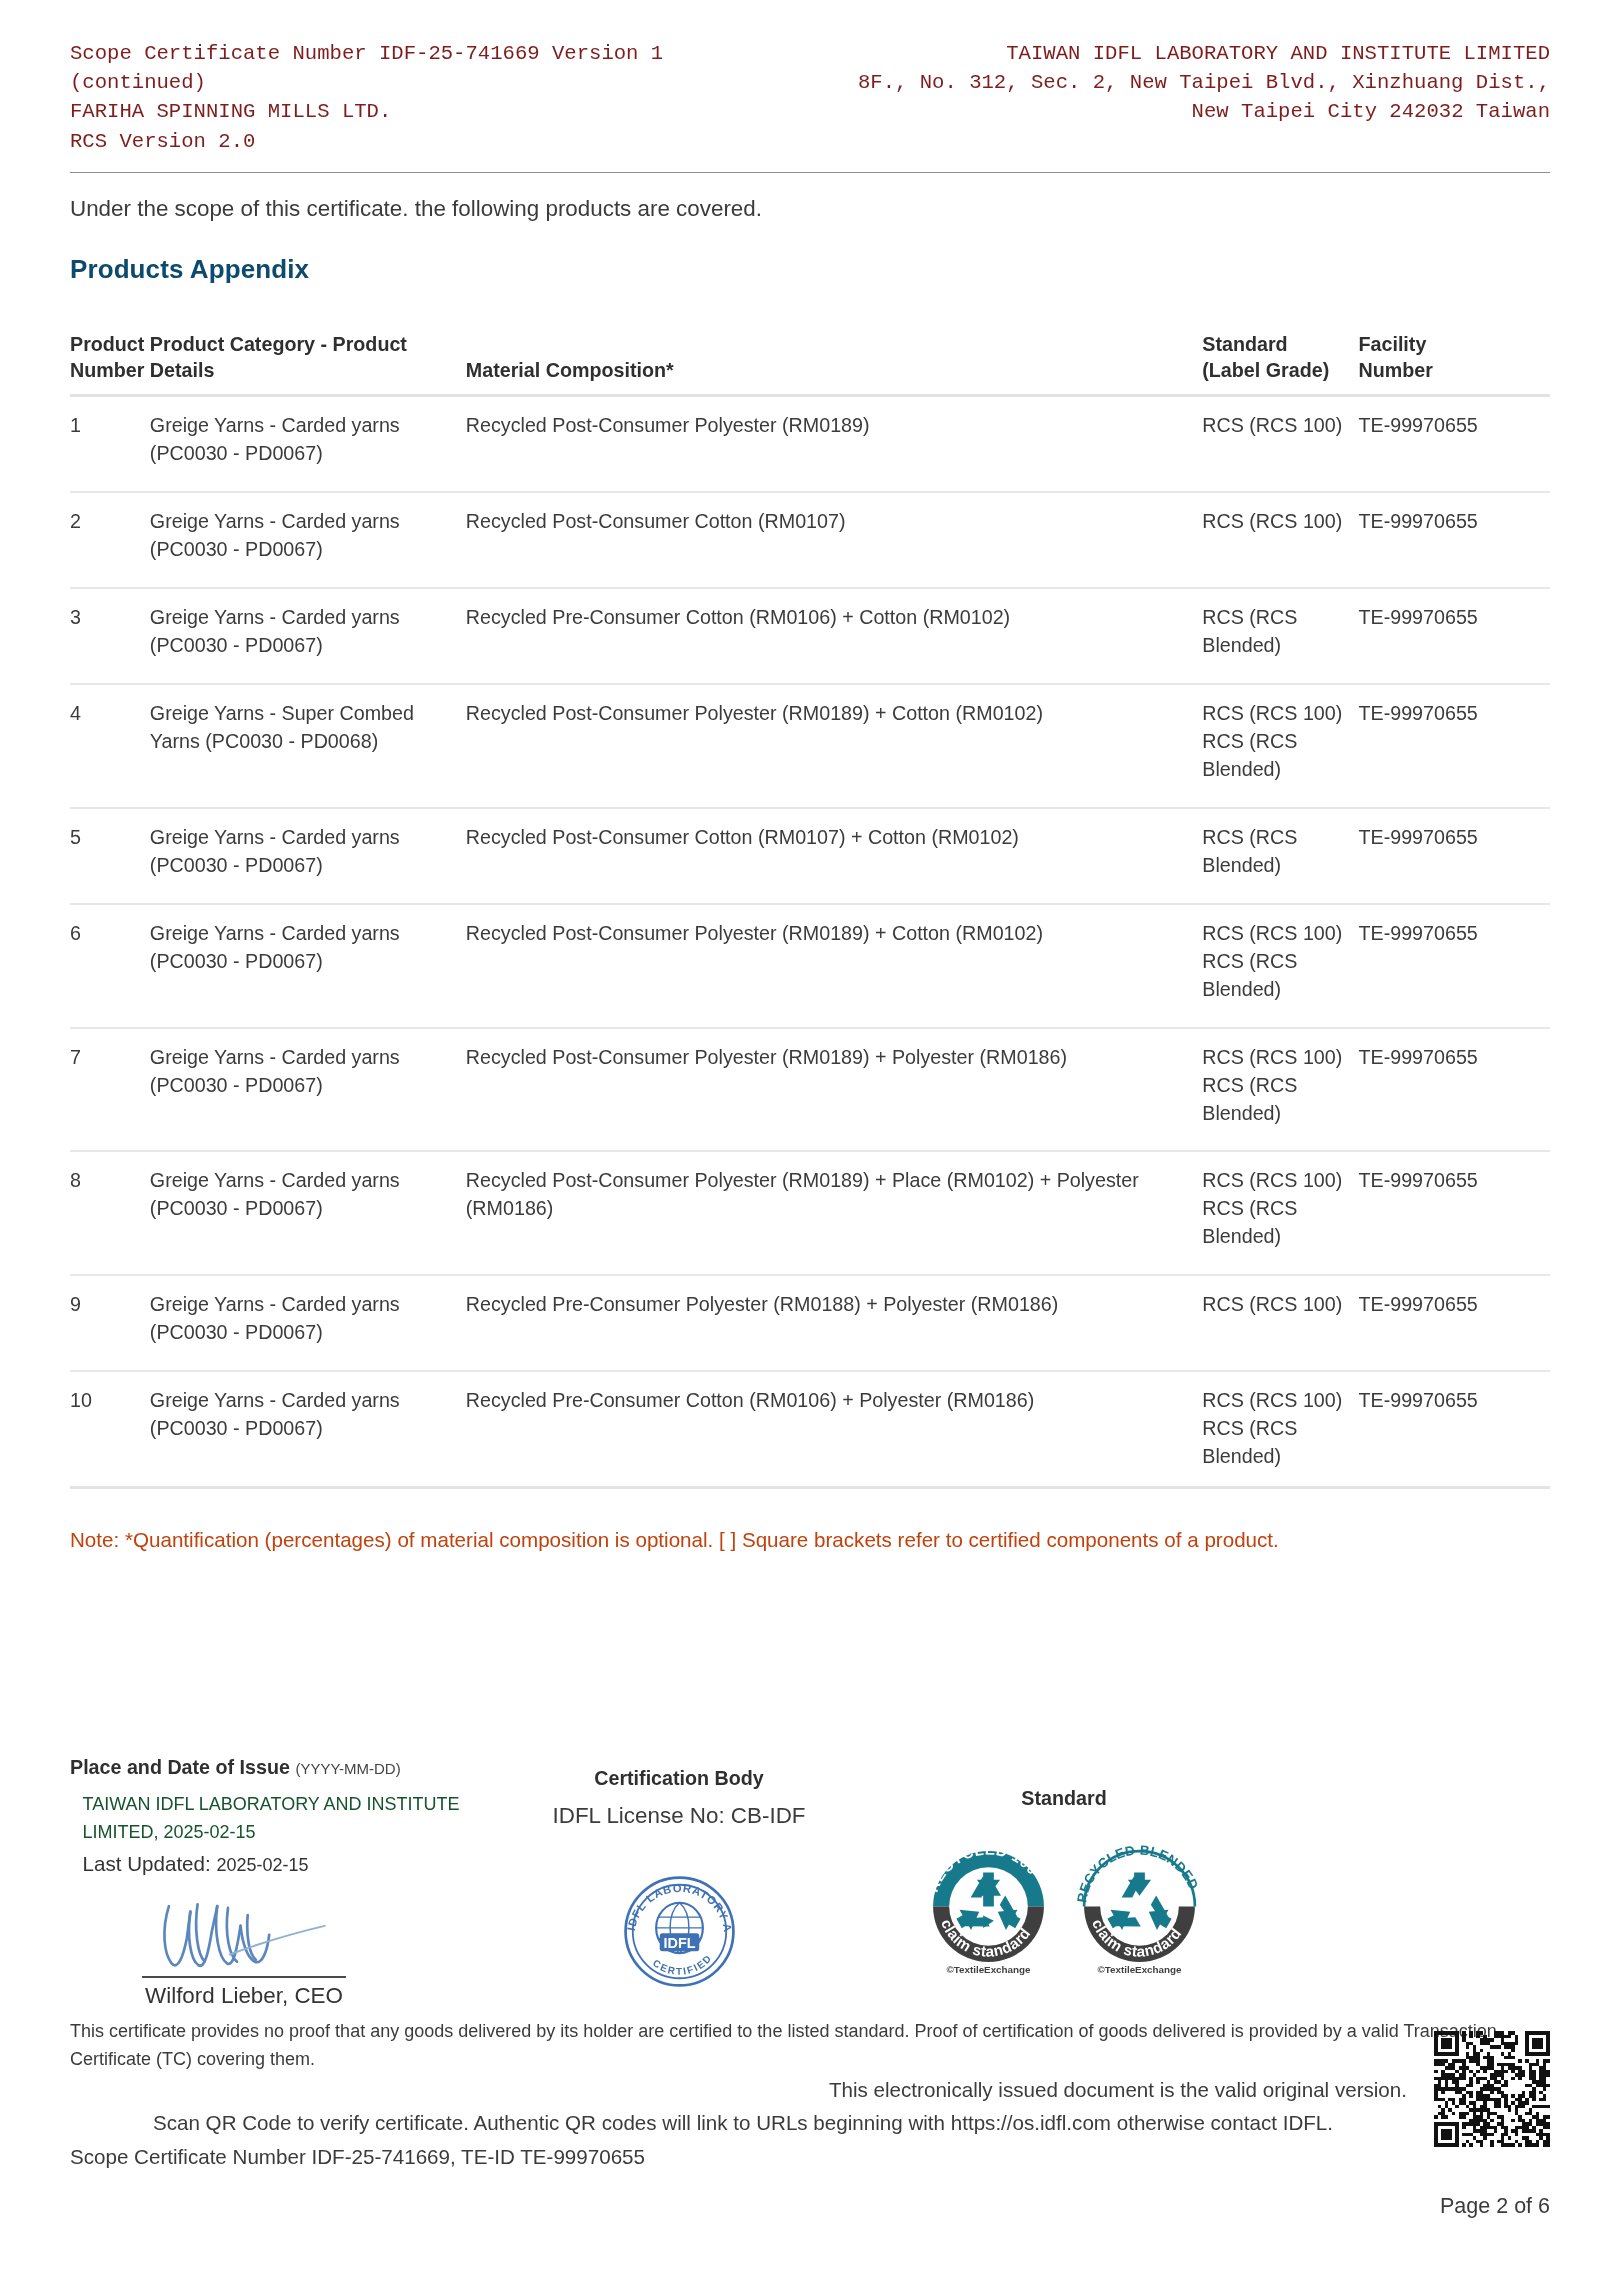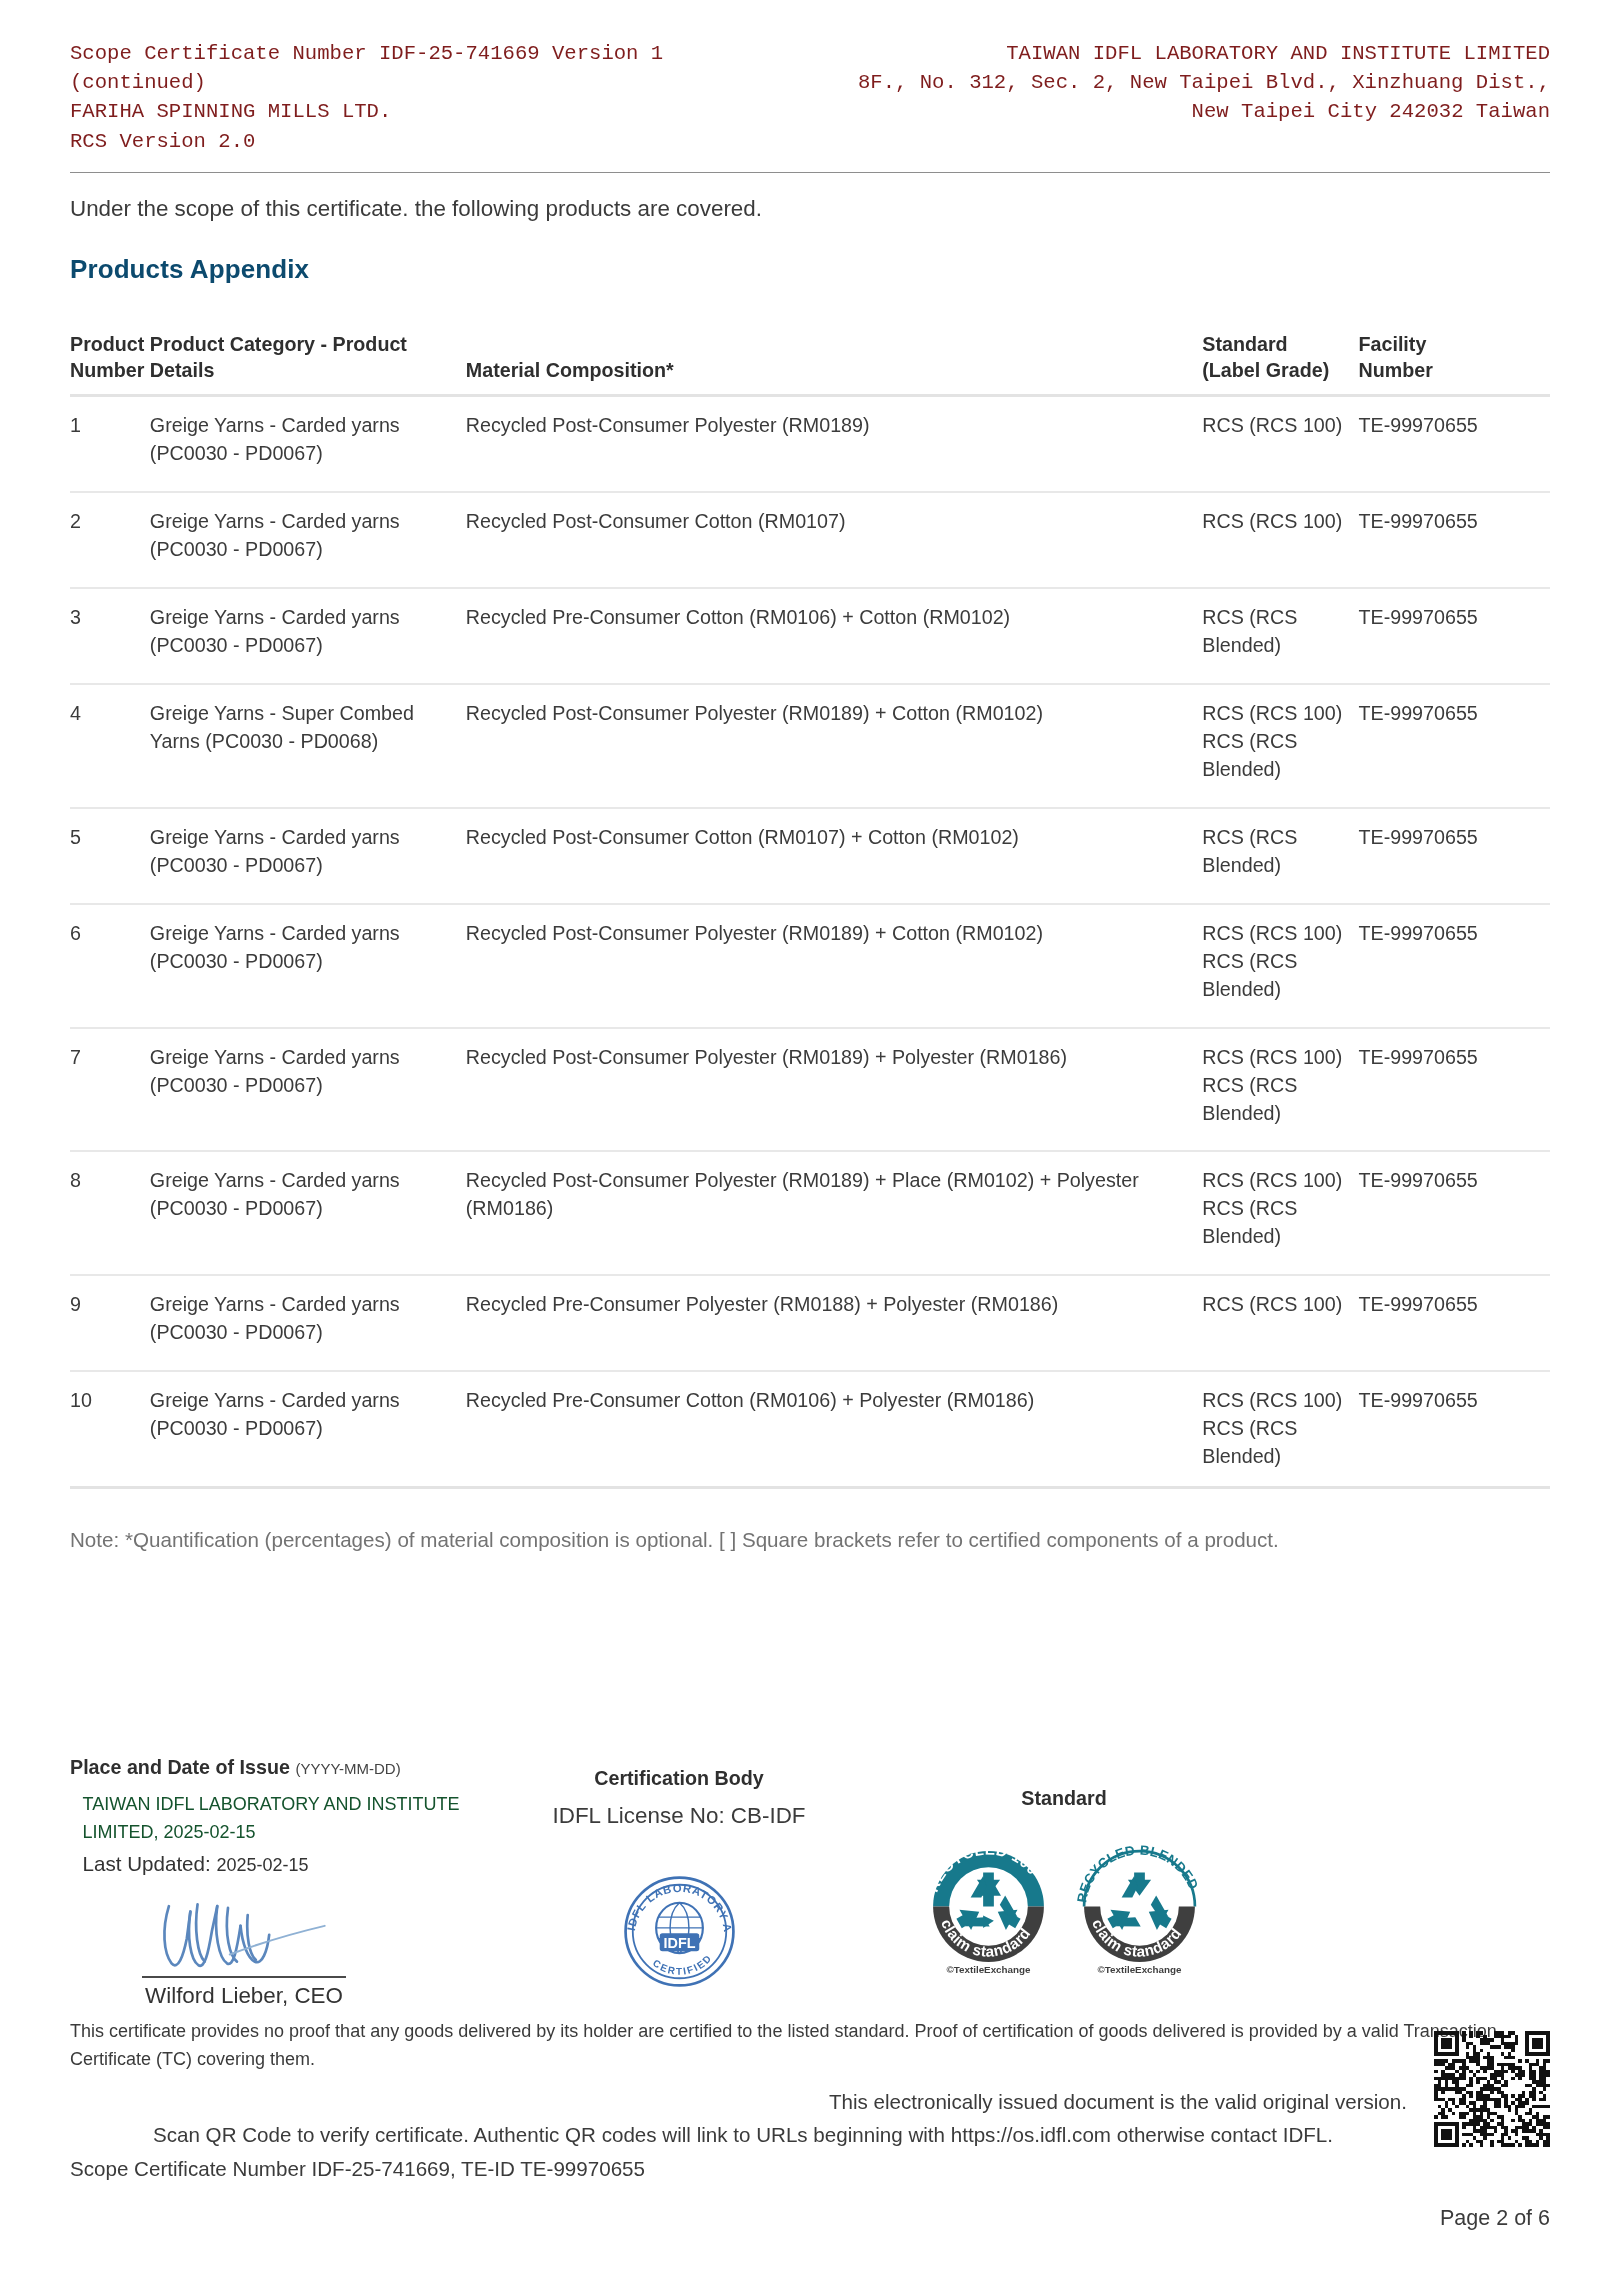--- a/index.html
+++ b/index.html
@@ -85,21 +85,21 @@
   }
 
   col.c-num{width:68px;}
   col.c-cat{width:269px;}
   col.c-mat{width:627px;}
   col.c-std{width:133px;}
   col.c-fac{width:163px;}
 
   .note{
     font-size:20.6px;
-    color:#737373;
+    color:#c2410c;
     margin-top:39px;
   }
 
   
   .sig-area{
     margin-top:204px;
     display:flex;
     align-items:center;
   }
   .col-issue{width:421px;}
@@ -166,21 +166,21 @@
     font-size:18px;
     color:#3b3b3b;
     line-height:1.55;
     max-width:1469px;
   }
   .f-row2{
     font-size:20.6px;
     color:#3b3b3b;
     text-align:right;
     padding-right:143px;
-    margin-top:16px;
+    margin-top:4px;
   }
   .f-row3{
     font-size:20.6px;
     color:#3b3b3b;
     text-align:center;
     padding-right:134px;
     margin-top:9px;
   }
   .f-row4{
     font-size:20.6px;

